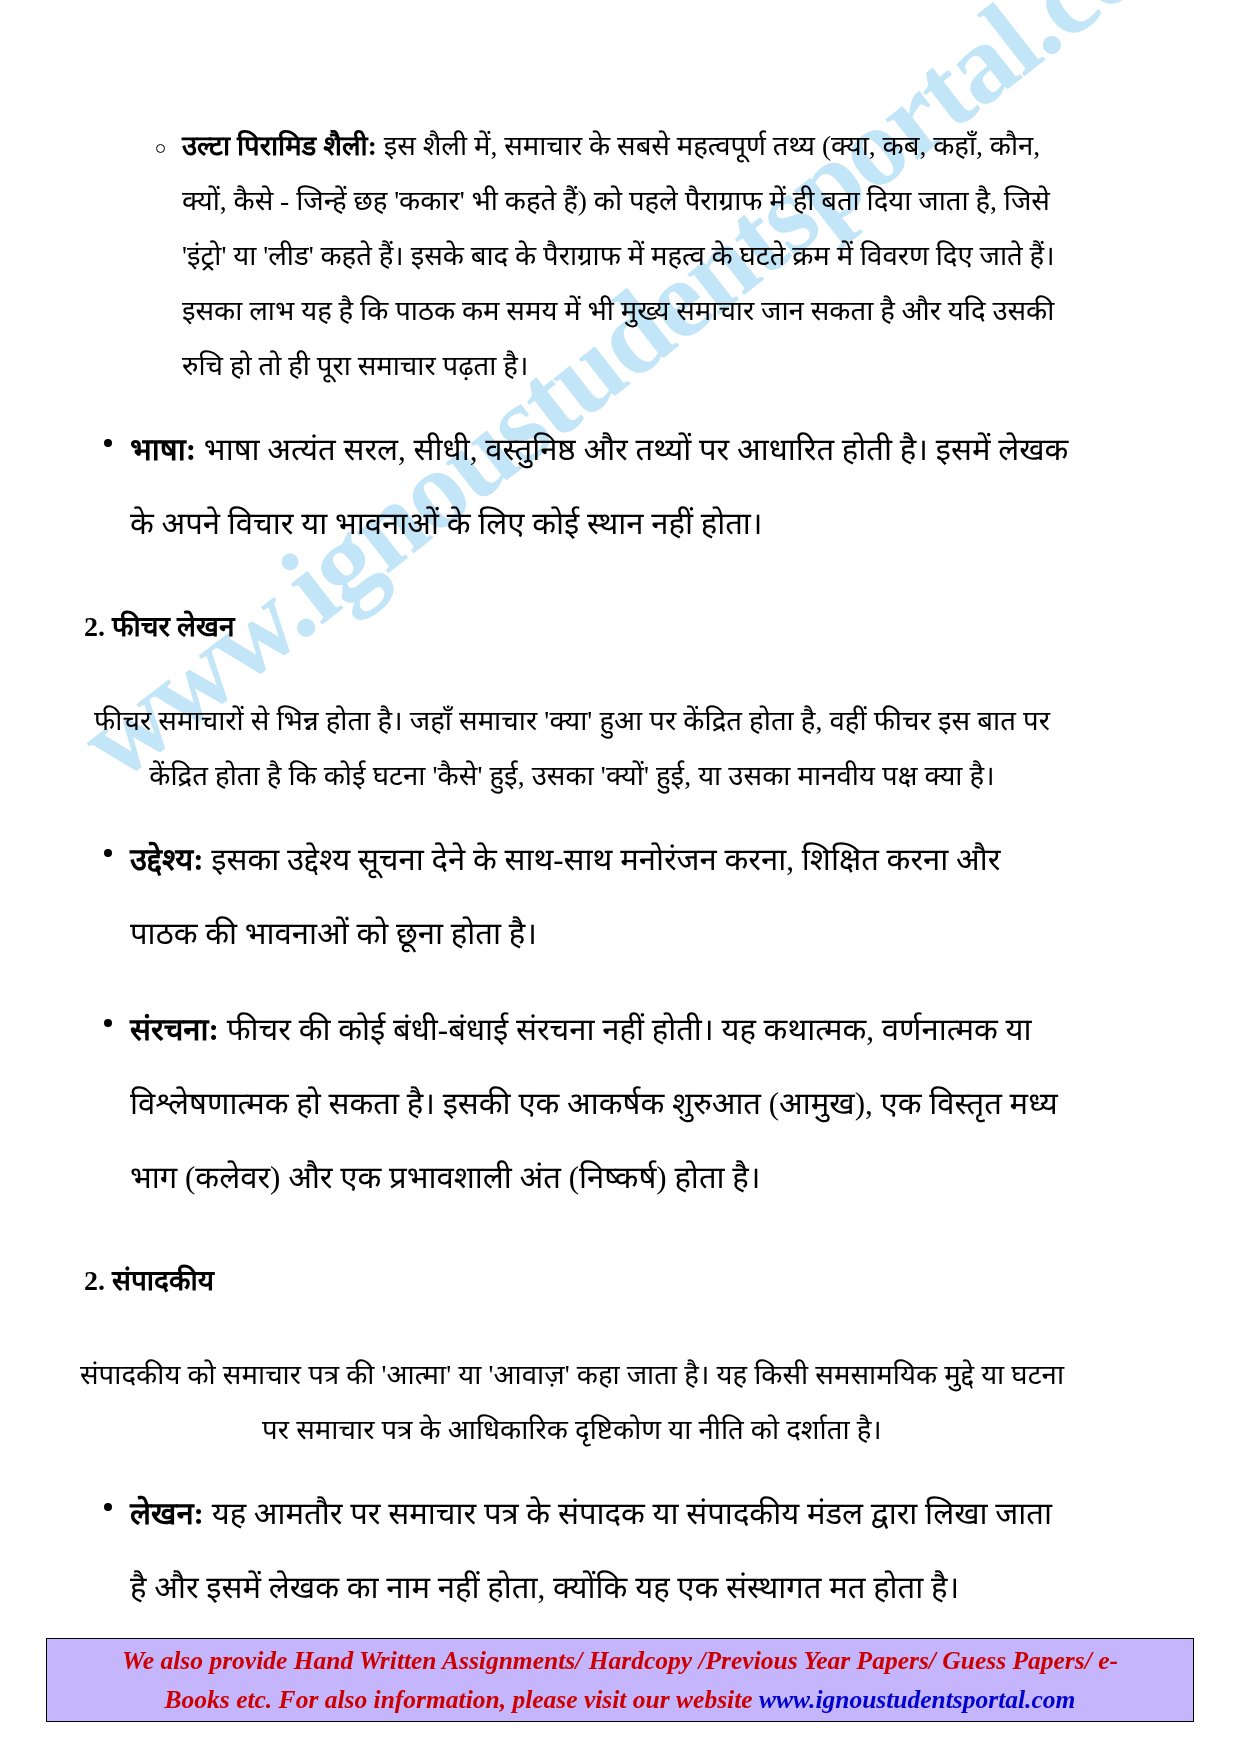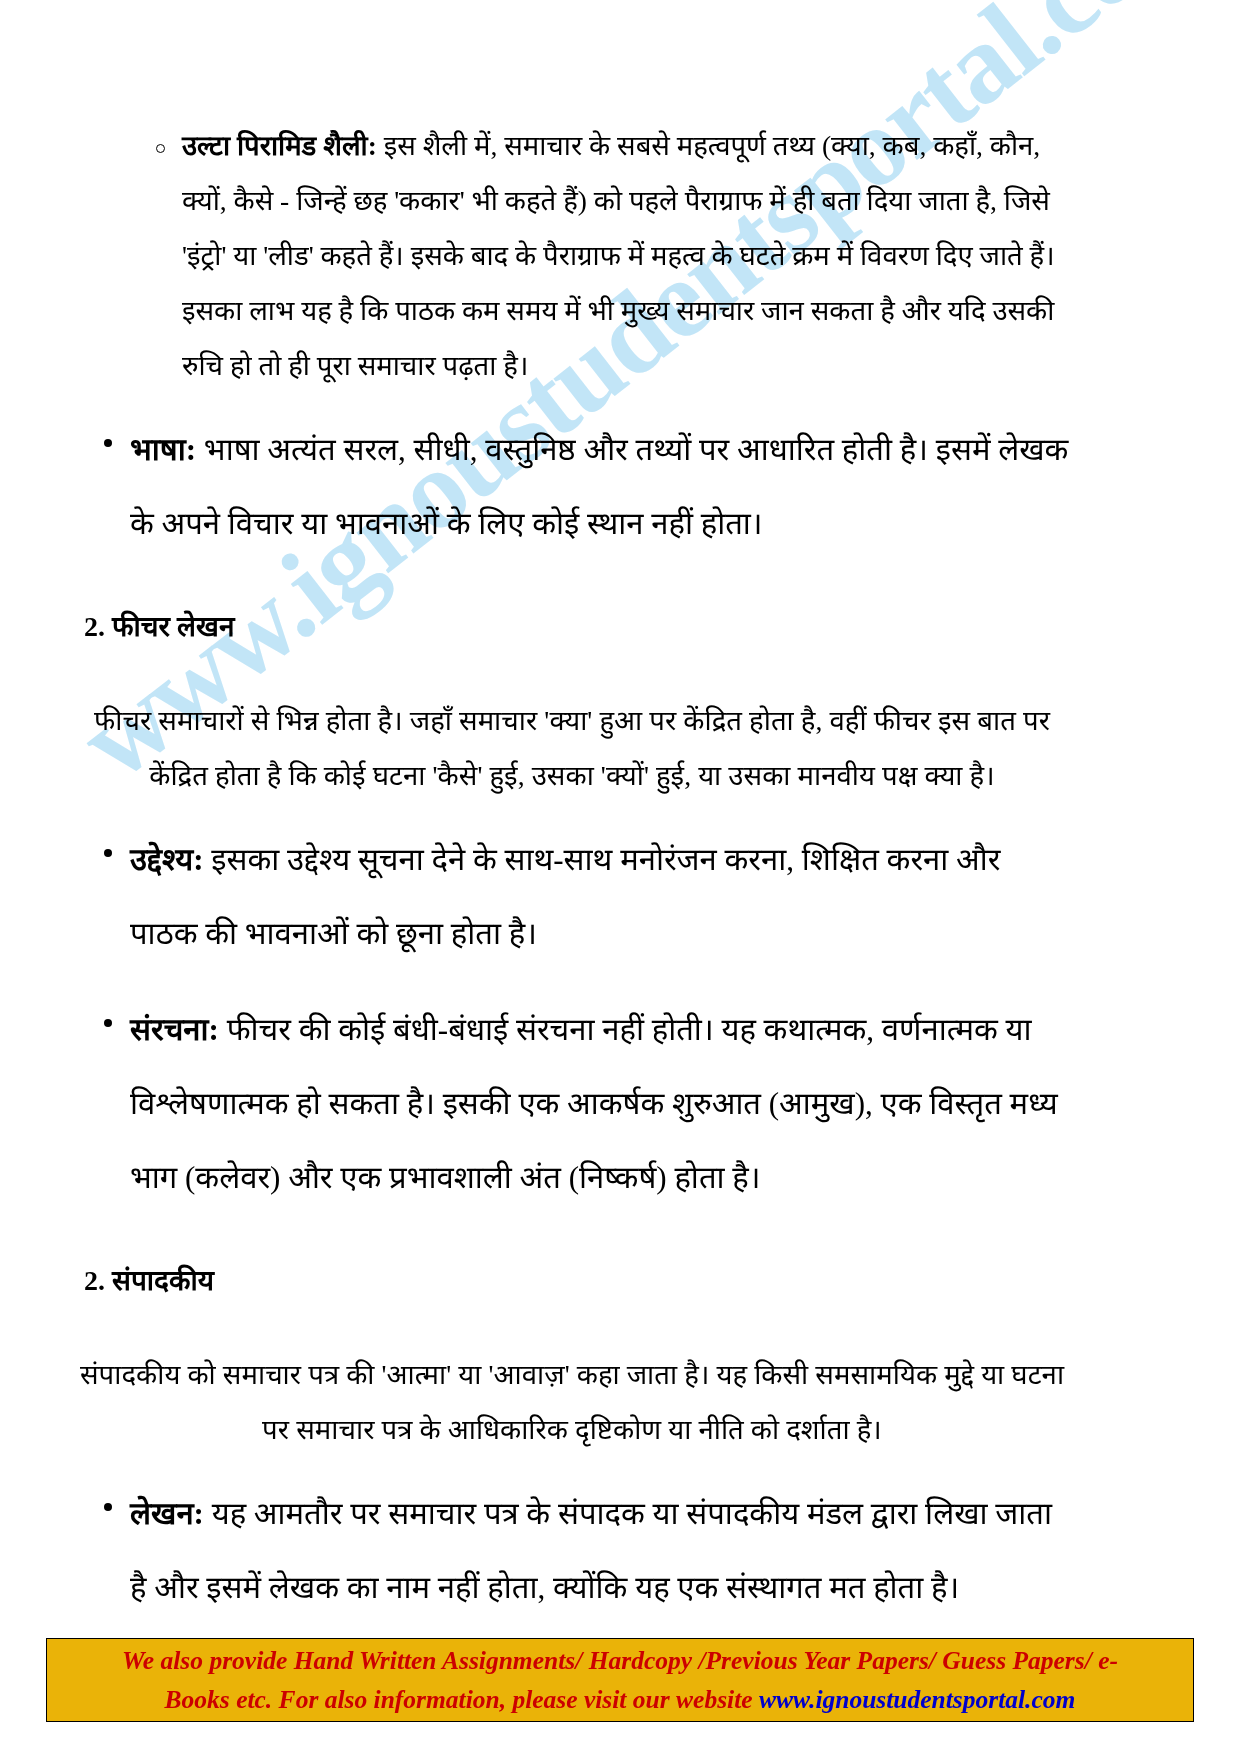--- a/index.html
+++ b/index.html
@@ -122,21 +122,21 @@
   .gap-sm { height: 20px; }
   .gap-md { height: 34px; }
 
   
   #footer-banner {
     position: absolute;
     left: 46px;
     top: 1638px;
     width: 1148px;
     height: 84px;
-    background: #eab308;
+    background: #c4b5fd;
     border: 1px solid #000000;
     box-sizing: border-box;
     z-index: 20;
     display: flex;
     flex-direction: column;
     justify-content: center;
     align-items: center;
     font-family: "Liberation Serif", "DejaVu Serif", serif;
     font-style: italic;
     font-weight: 700;

